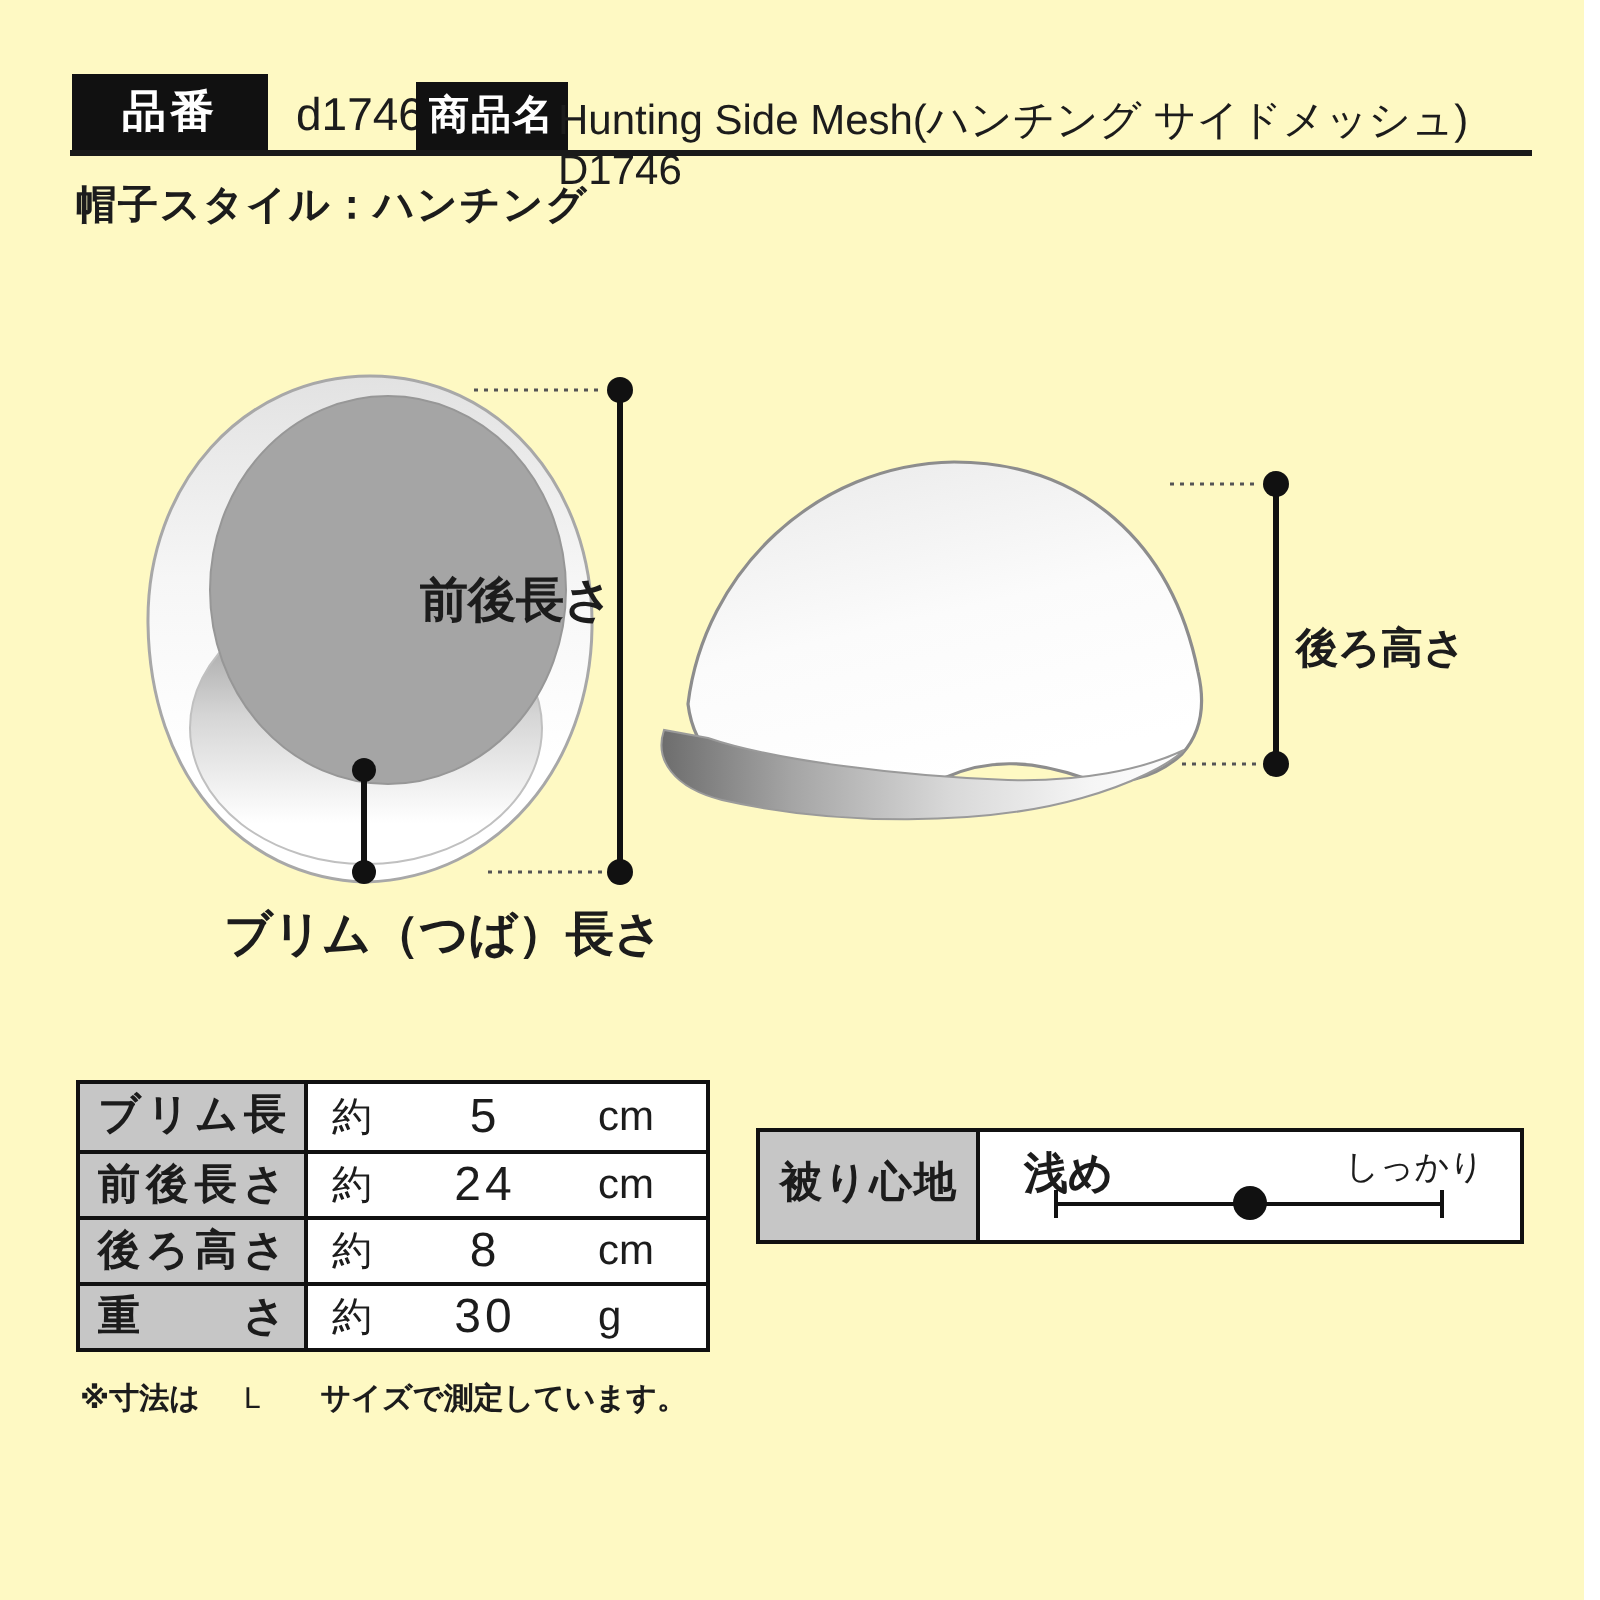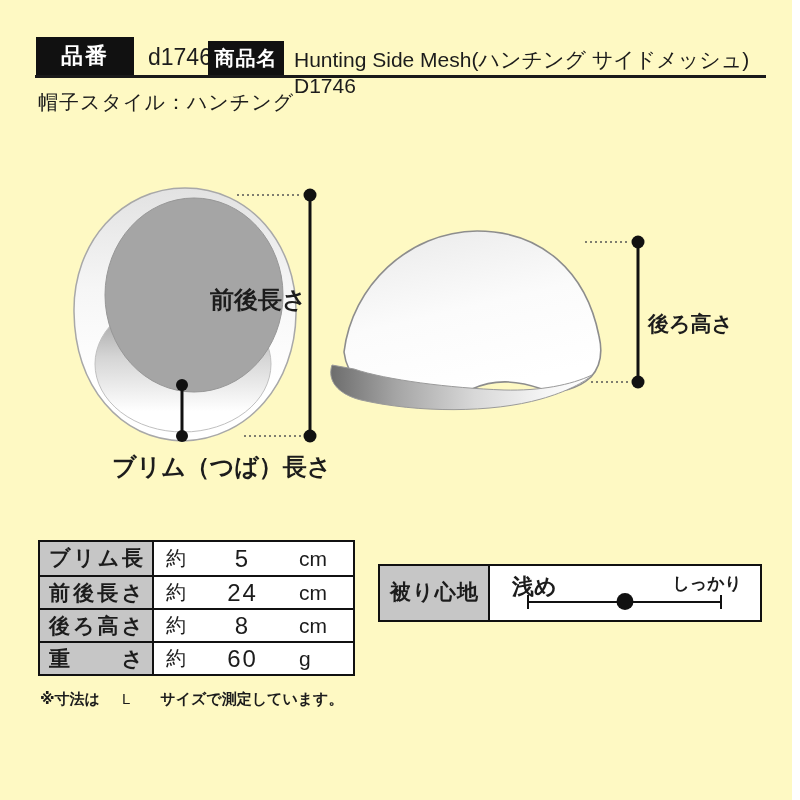--- a/index.html
+++ b/index.html
@@ -10,23 +10,23 @@
     overflow:hidden;
   }
   
   .tag {
     position:absolute; background:#111111; color:#ffffff; text-align:center;
     font-weight:bold; letter-spacing:2px;
   }
   .tag1 { left:36px; top:37px; width:98px; height:38px; line-height:38px; font-size:22px; }
   .tag2 { left:208px; top:41px; width:76px; height:34px; line-height:34px; font-size:20px; letter-spacing:1px; }
   .hval1 { position:absolute; left:148px; top:44px; font-size:23px; }
-  .hval2 { position:absolute; left:294px; top:46px; font-size:21px; }
+  .hval2 { position:absolute; left:279px; top:46px; font-size:21px; }
   .header-rule { position:absolute; left:35px; top:75px; width:731px; height:3px; background:#1a1a1a; }
-  .style-line { position:absolute; left:38px; top:89px; font-size:20px; font-weight:normal; letter-spacing:1px; }
+  .style-line { position:absolute; left:38px; top:89px; font-size:20px; font-weight:bold; letter-spacing:1px; }
   
   .diagram { position:absolute; left:0; top:168px; width:800px; height:340px; }
   svg text {
     font-family:"Liberation Sans","DejaVu Sans",sans-serif;
     font-weight:bold; fill:#1c1c1c;
   }
   
   .spec { position:absolute; left:38px; top:540px; width:317px; border:2px solid #111111; }
   .spec-row { display:flex; height:33px; border-top:2px solid #111111; background:#ffffff; }
   .spec-row:first-child { border-top:none; }
@@ -41,21 +41,21 @@
   .spec-unit { width:54px; text-align:left; padding-right:10px; font-size:21px; }
   
   .fit { position:absolute; left:378px; top:564px; width:384px; height:58px; border:2px solid #111111; display:flex; }
   .fit-label {
     width:110px; background:#c6c6c6; border-right:2px solid #111111;
     font-size:21px; font-weight:bold; line-height:52px; padding:0 10px;
     text-align:justify; text-align-last:justify;
   }
   .fit-scale { flex:1; position:relative; background:#ffffff; }
   .fit-left { position:absolute; left:22px; top:6px; font-size:22px; font-weight:bold; }
-  .fit-right { position:absolute; right:18px; top:6px; font-size:17px; font-weight:bold; }
+  .fit-right { position:absolute; right:18px; top:6px; font-size:17px; font-weight:normal; }
   .fit-track {
     position:absolute; left:37px; right:38px; top:29px; height:14px;
     border-left:2px solid #111111; border-right:2px solid #111111;
   }
   .fit-line { position:absolute; left:0; right:0; top:6px; height:2px; background:#111111; }
   .fit-dot {
     position:absolute; width:17px; height:17px; border-radius:50%;
     background:#111111; top:-2px; left:50%; transform:translateX(-50%);
   }
   
@@ -156,21 +156,21 @@
       <div class="spec-value">
         <span class="spec-approx">約</span>
         <span class="spec-num">8</span>
         <span class="spec-unit">cm</span>
       </div>
     </div>
     <div class="spec-row">
       <div class="spec-label">重さ</div>
       <div class="spec-value">
         <span class="spec-approx">約</span>
-        <span class="spec-num">60</span>
+        <span class="spec-num">30</span>
         <span class="spec-unit">g</span>
       </div>
     </div>
   </div>
 
   <div class="fit">
     <div class="fit-label">被り心地</div>
     <div class="fit-scale">
       <span class="fit-left">浅め</span>
       <span class="fit-right">しっかり</span>

